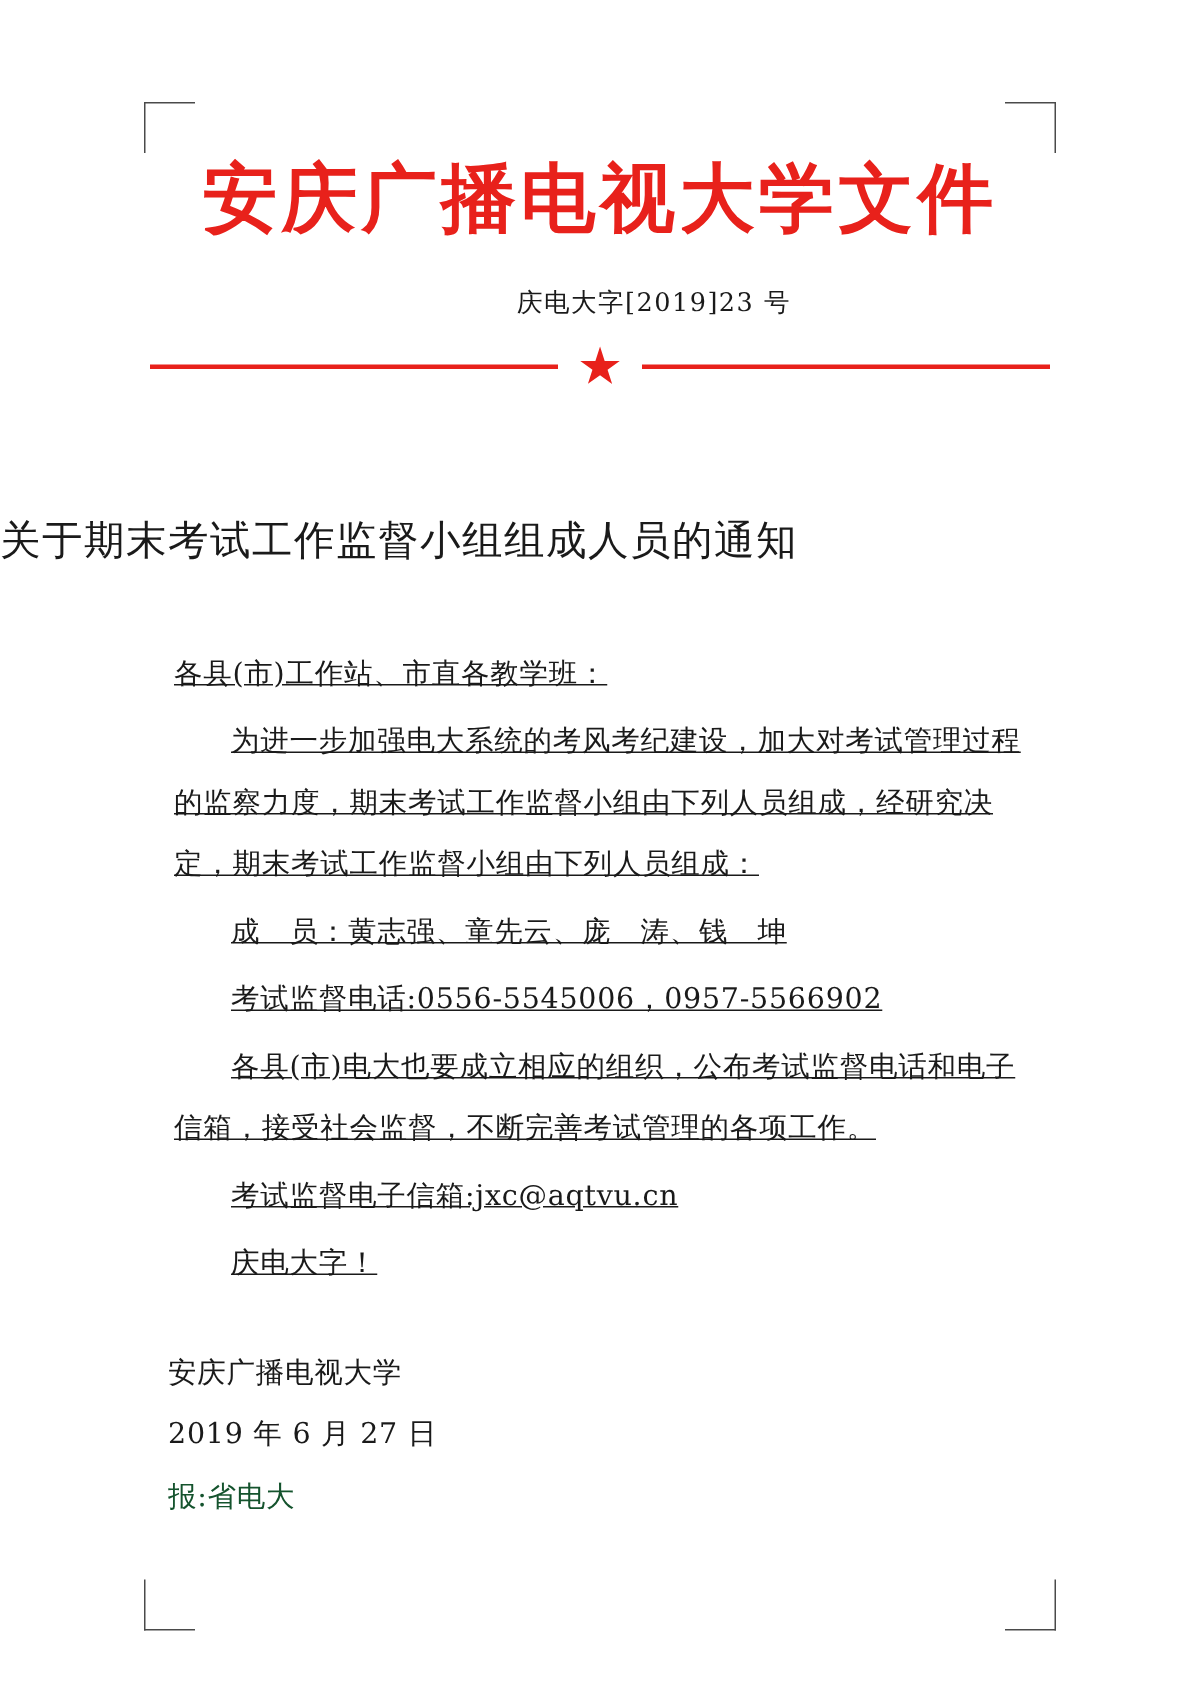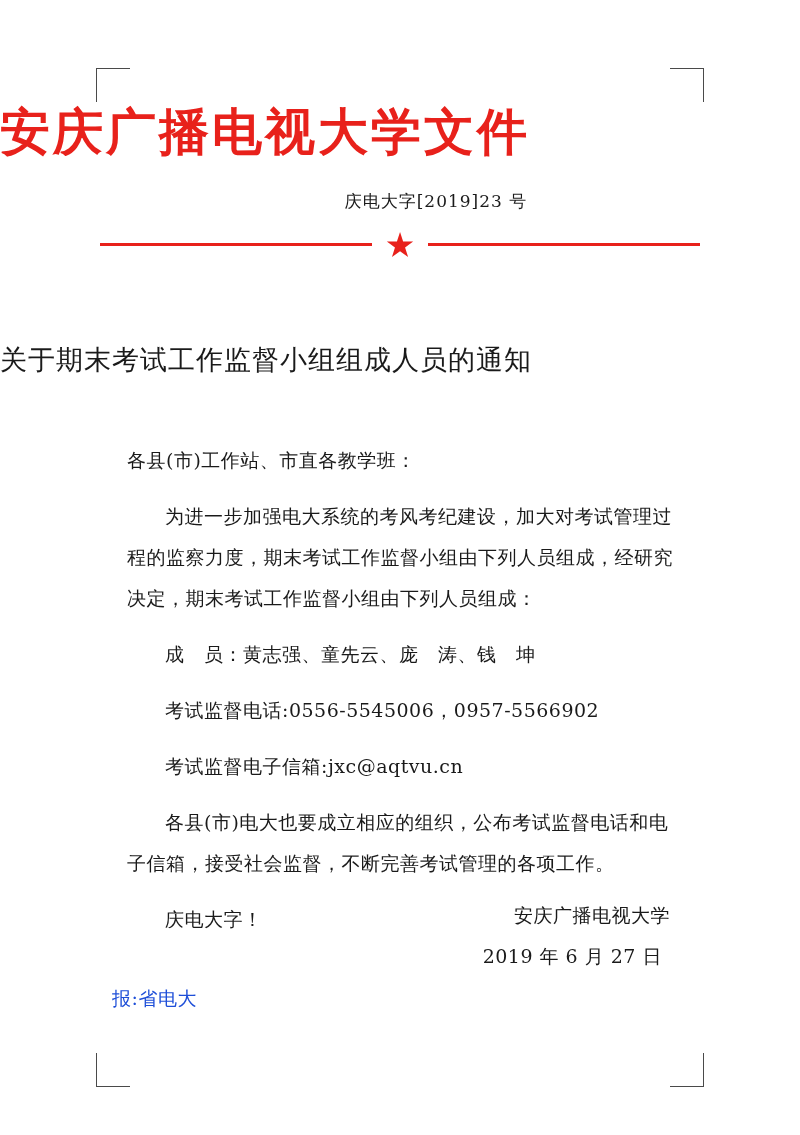--- a/index.html
+++ b/index.html
@@ -46,20 +46,21 @@
   .crop.br { top: 1053px; left: 670px; }
   .crop.br::before { right: 0; bottom: 0; width: 1px; height: 34px; }
   .crop.br::after  { right: 0; bottom: 0; width: 34px; height: 1px; }
 
   
   .doc-title {
     position: absolute;
     top: 104px;
     left: 0;
     width: 800px;
+    text-align: center;
     color: #e8211b;
     font-family: Liberation Sans, sans-serif;
     font-weight: bold;
     font-size: 50px;
     letter-spacing: 3px;
     line-height: 1.15;
   }
   .doc-number {
     position: absolute;
     top: 190px;
@@ -112,47 +113,46 @@
   .body-block {
     position: absolute;
     top: 425px;
     left: 112px;
     width: 580px;
     font-size: 19px;
     line-height: 41px;
     letter-spacing: 0.5px;
     color: #1a1a1a;
   }
-  .p { margin: 15px; }
+  .p { margin: 4px; text-decoration: underline; }
   .indent { text-indent: 2em; }
 
   .sign-block {
     position: absolute;
     top: 895px;
     left: 112px;
     width: 580px;
     font-size: 19px;
     line-height: 41px;
     letter-spacing: 0.5px;
-    text-align: right;
     padding-right: 22px;
     box-sizing: border-box;
     color: #1a1a1a;
   }
   .sign-date { padding-right: 8px; }
 
   .cc-block {
     position: absolute;
     top: 980px;
     left: 112px;
     width: 580px;
     font-size: 19px;
     line-height: 36px;
     letter-spacing: 0.5px;
-    color: #1d4ed8;
+    color: #14532d;
   }
 </style>
 </head>
 <body>
 
 <div class="page">
 
   <div class="crop tl"></div>
   <div class="crop tr"></div>
   <div class="crop bl"></div>
@@ -167,22 +167,22 @@
     <div class="rule-line right"></div>
   </div>
 
   <div class="subject">关于期末考试工作监督小组组成人员的通知</div>
 
   <div class="body-block">
     <p class="p">各县(市)工作站、市直各教学班：</p>
     <p class="p indent">为进一步加强电大系统的考风考纪建设，加大对考试管理过程的监察力度，期末考试工作监督小组由下列人员组成，经研究决定，期末考试工作监督小组由下列人员组成：</p>
     <p class="p indent">成　员：黄志强、童先云、庞　涛、钱　坤</p>
     <p class="p indent">考试监督电话:0556-5545006，0957-5566902</p>
+    <p class="p indent">各县(市)电大也要成立相应的组织，公布考试监督电话和电子信箱，接受社会监督，不断完善考试管理的各项工作。</p>
     <p class="p indent">考试监督电子信箱:jxc@aqtvu.cn</p>
-    <p class="p indent">各县(市)电大也要成立相应的组织，公布考试监督电话和电子信箱，接受社会监督，不断完善考试管理的各项工作。</p>
     <p class="p indent">庆电大字！</p>
   </div>
 
   <div class="sign-block">
     <div>安庆广播电视大学</div>
     <div class="sign-date">2019 年 6 月 27 日</div>
   </div>
 
   <div class="cc-block">报:省电大</div>
 

